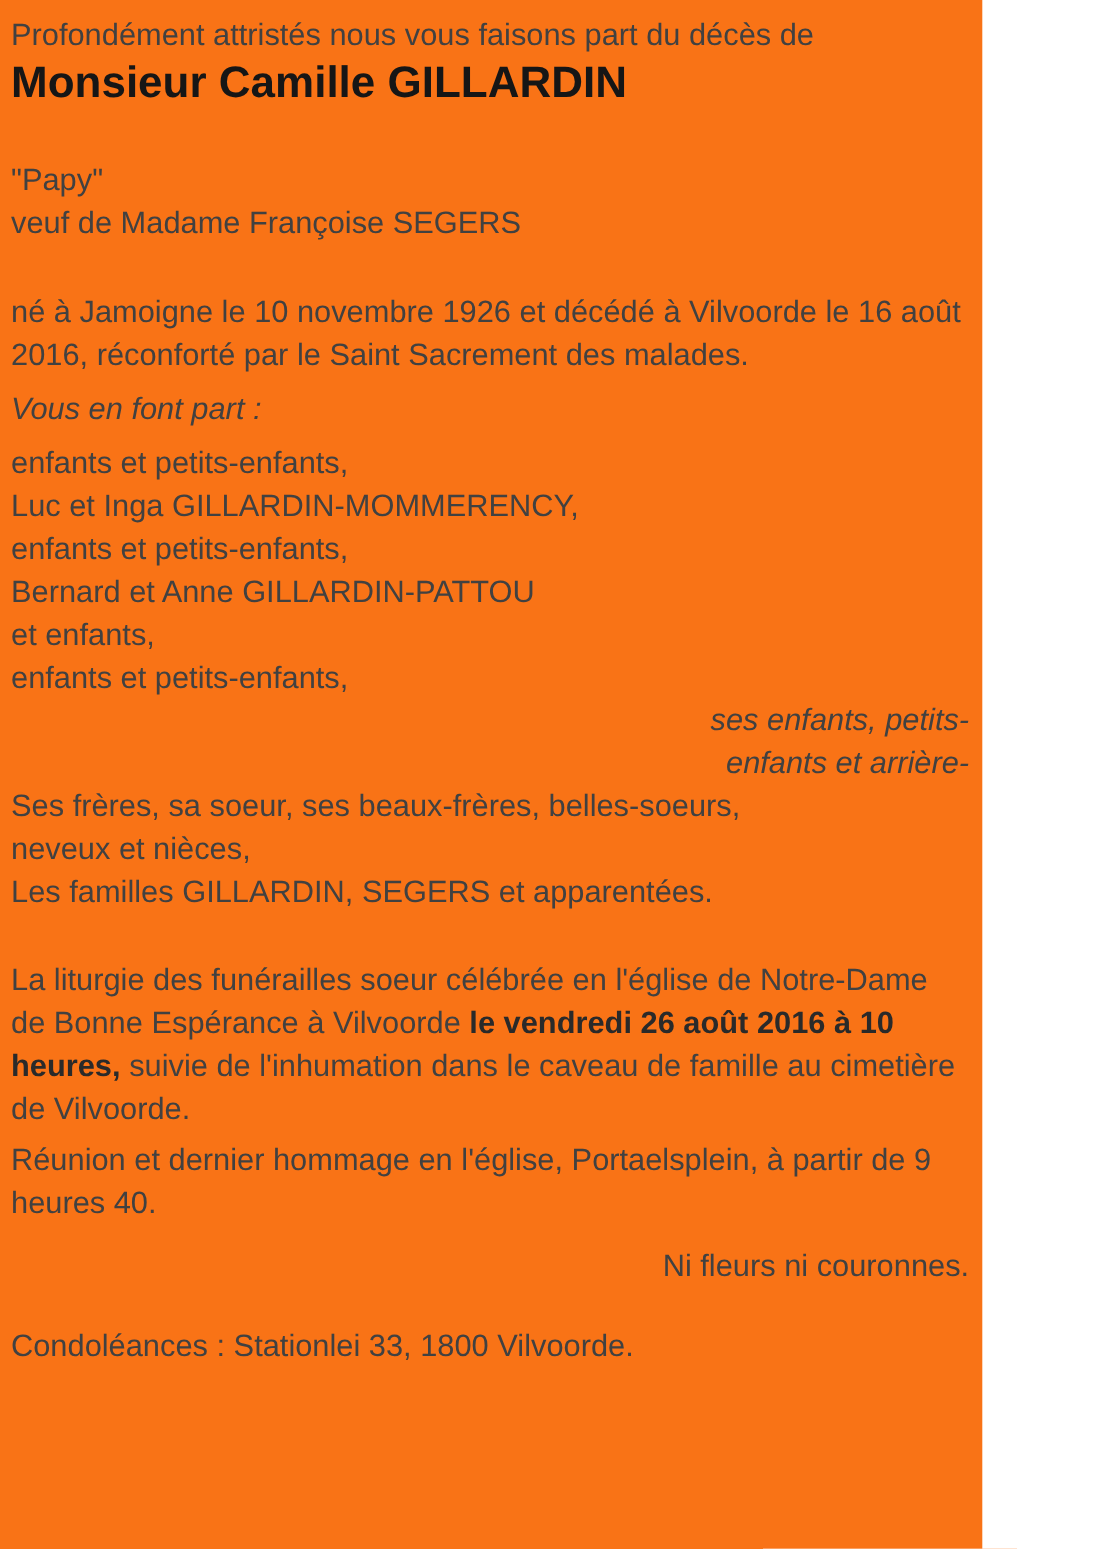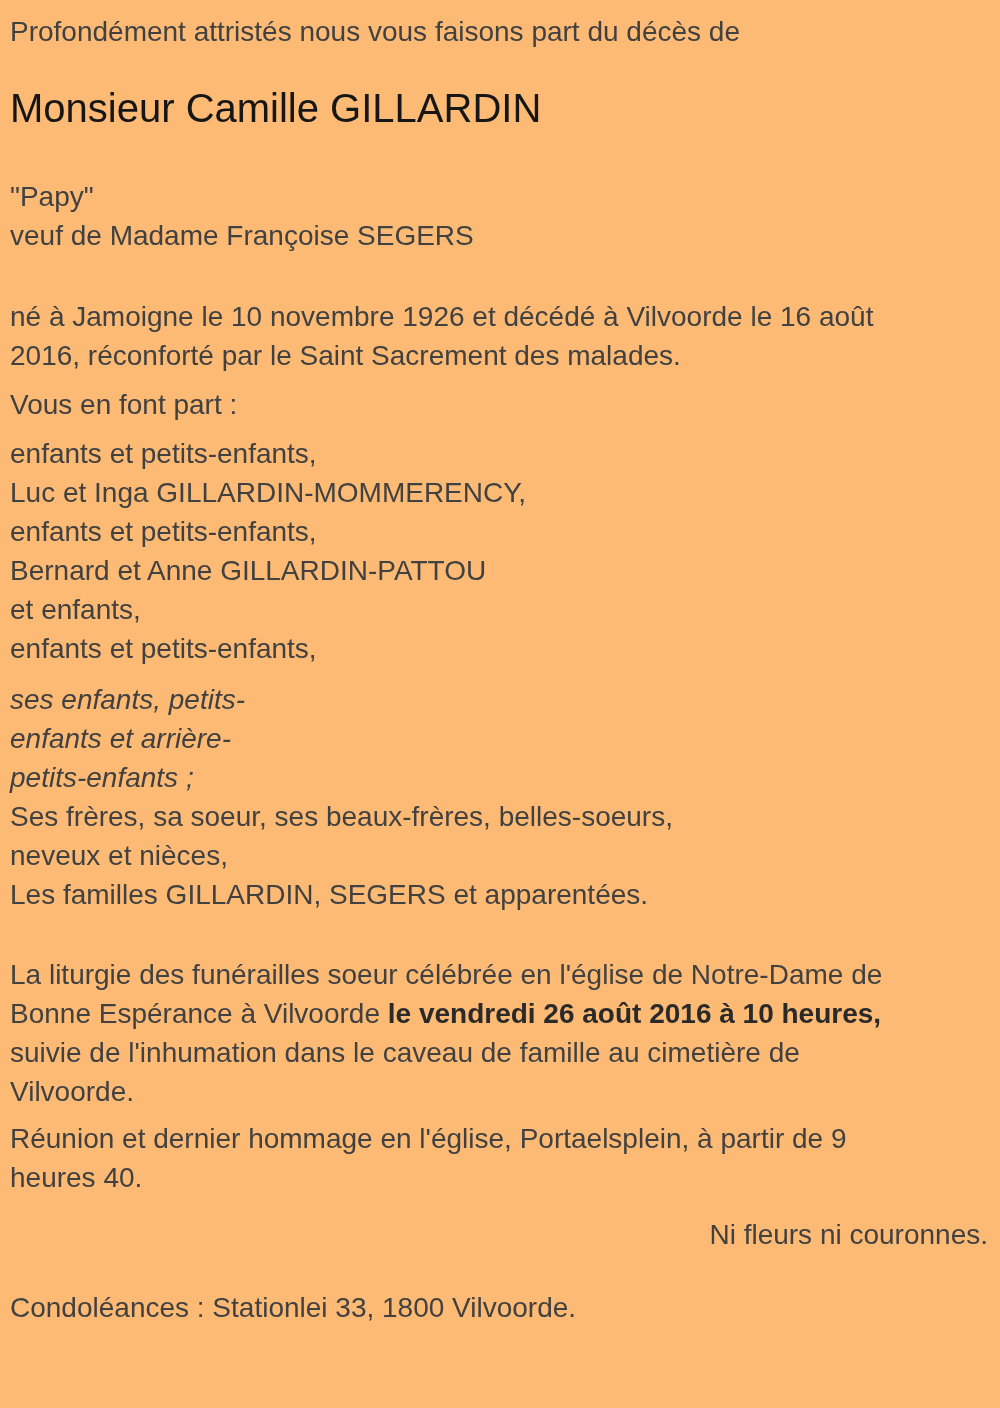--- a/index.html
+++ b/index.html
@@ -7,49 +7,48 @@
   body {
     width: 1000px;
     min-height: 1408px;
     background: #ffffff;
     font-family: "Liberation Sans", "DejaVu Sans", sans-serif;
     color: #414141;
     font-size: 28px;
     line-height: 39px;
   }
   .page {
-    width: 1000px;
+    width: 893px;
     min-height: 1408px;
     padding: 12px 12px 15px 10px;
-    background: #fdba74;
+    background: #f97316;
   }
   p, h1 { margin: 0; padding: 0; }
 
   .intro { max-width: 940px; }
 
   .title {
-    margin-top: 33px;
     font-size: 40px;
     line-height: 48px;
-    font-weight: 400;
+    font-weight: 700;
     color: #161616;
   }
 
   .nickname-block { margin-top: 45px; }
 
   .life-dates { margin-top: 42px; max-width: 900px; }
 
-  .part-intro { margin-top: 10px; }
+  .part-intro { margin-top: 10px; font-style: italic; }
 
   .family-list { margin-top: 10px; }
 
   .descendants {
-    margin-top: 12px;
+    margin-top: 0;
     font-style: italic;
-    text-align: left;
+    text-align: right;
   }
 
   .relatives { margin-top: 0; }
 
   .funeral { margin-top: 41px; max-width: 900px; }
   .funeral-bold { font-weight: 700; color: #2a2a2a; }
 
   .gathering { margin-top: 8px; max-width: 900px; }
 
   .flowers { margin-top: 18px; text-align: right; }
@@ -81,21 +80,20 @@
     <span class="line">Luc et Inga GILLARDIN-MOMMERENCY,</span>
     <span class="line">enfants et petits-enfants,</span>
     <span class="line">Bernard et Anne GILLARDIN-PATTOU</span>
     <span class="line">et enfants,</span>
     <span class="line">enfants et petits-enfants,</span>
   </div>
 
   <div class="descendants">
     <span class="line">ses enfants, petits-</span>
     <span class="line">enfants et arrière-</span>
-    <span class="line">petits-enfants ;</span>
   </div>
 
   <div class="relatives">
     <span class="line">Ses frères, sa soeur, ses beaux-frères, belles-soeurs,</span>
     <span class="line">neveux et nièces,</span>
     <span class="line">Les familles GILLARDIN, SEGERS et apparentées.</span>
   </div>
 
   <p class="funeral"><span>La liturgie des funérailles soeur célébrée en l'église de Notre-Dame de Bonne Espérance à Vilvoorde </span><span class="funeral-bold">le vendredi 26 août 2016 à 10 heures,</span><span> suivie de l'inhumation dans le caveau de famille au cimetière de Vilvoorde.</span></p>
 

